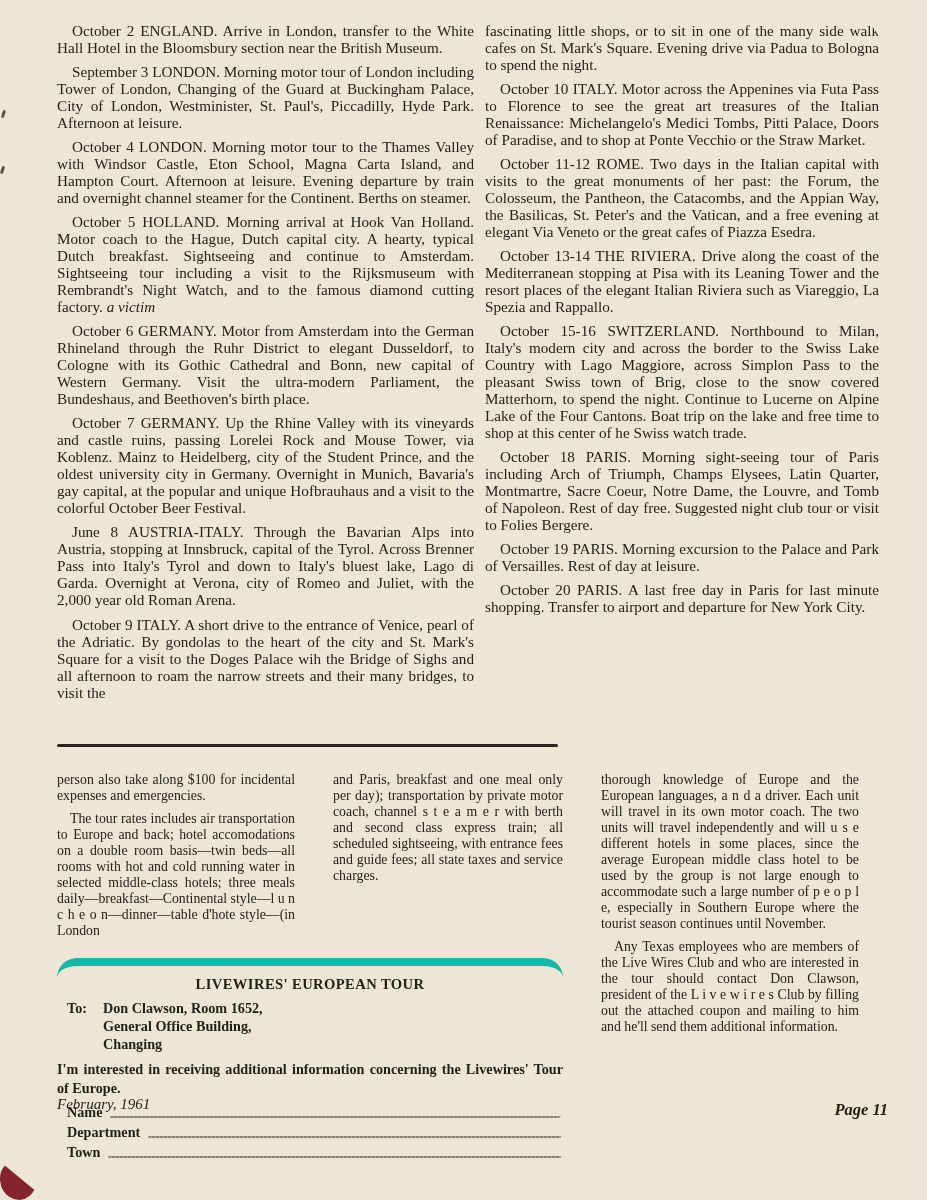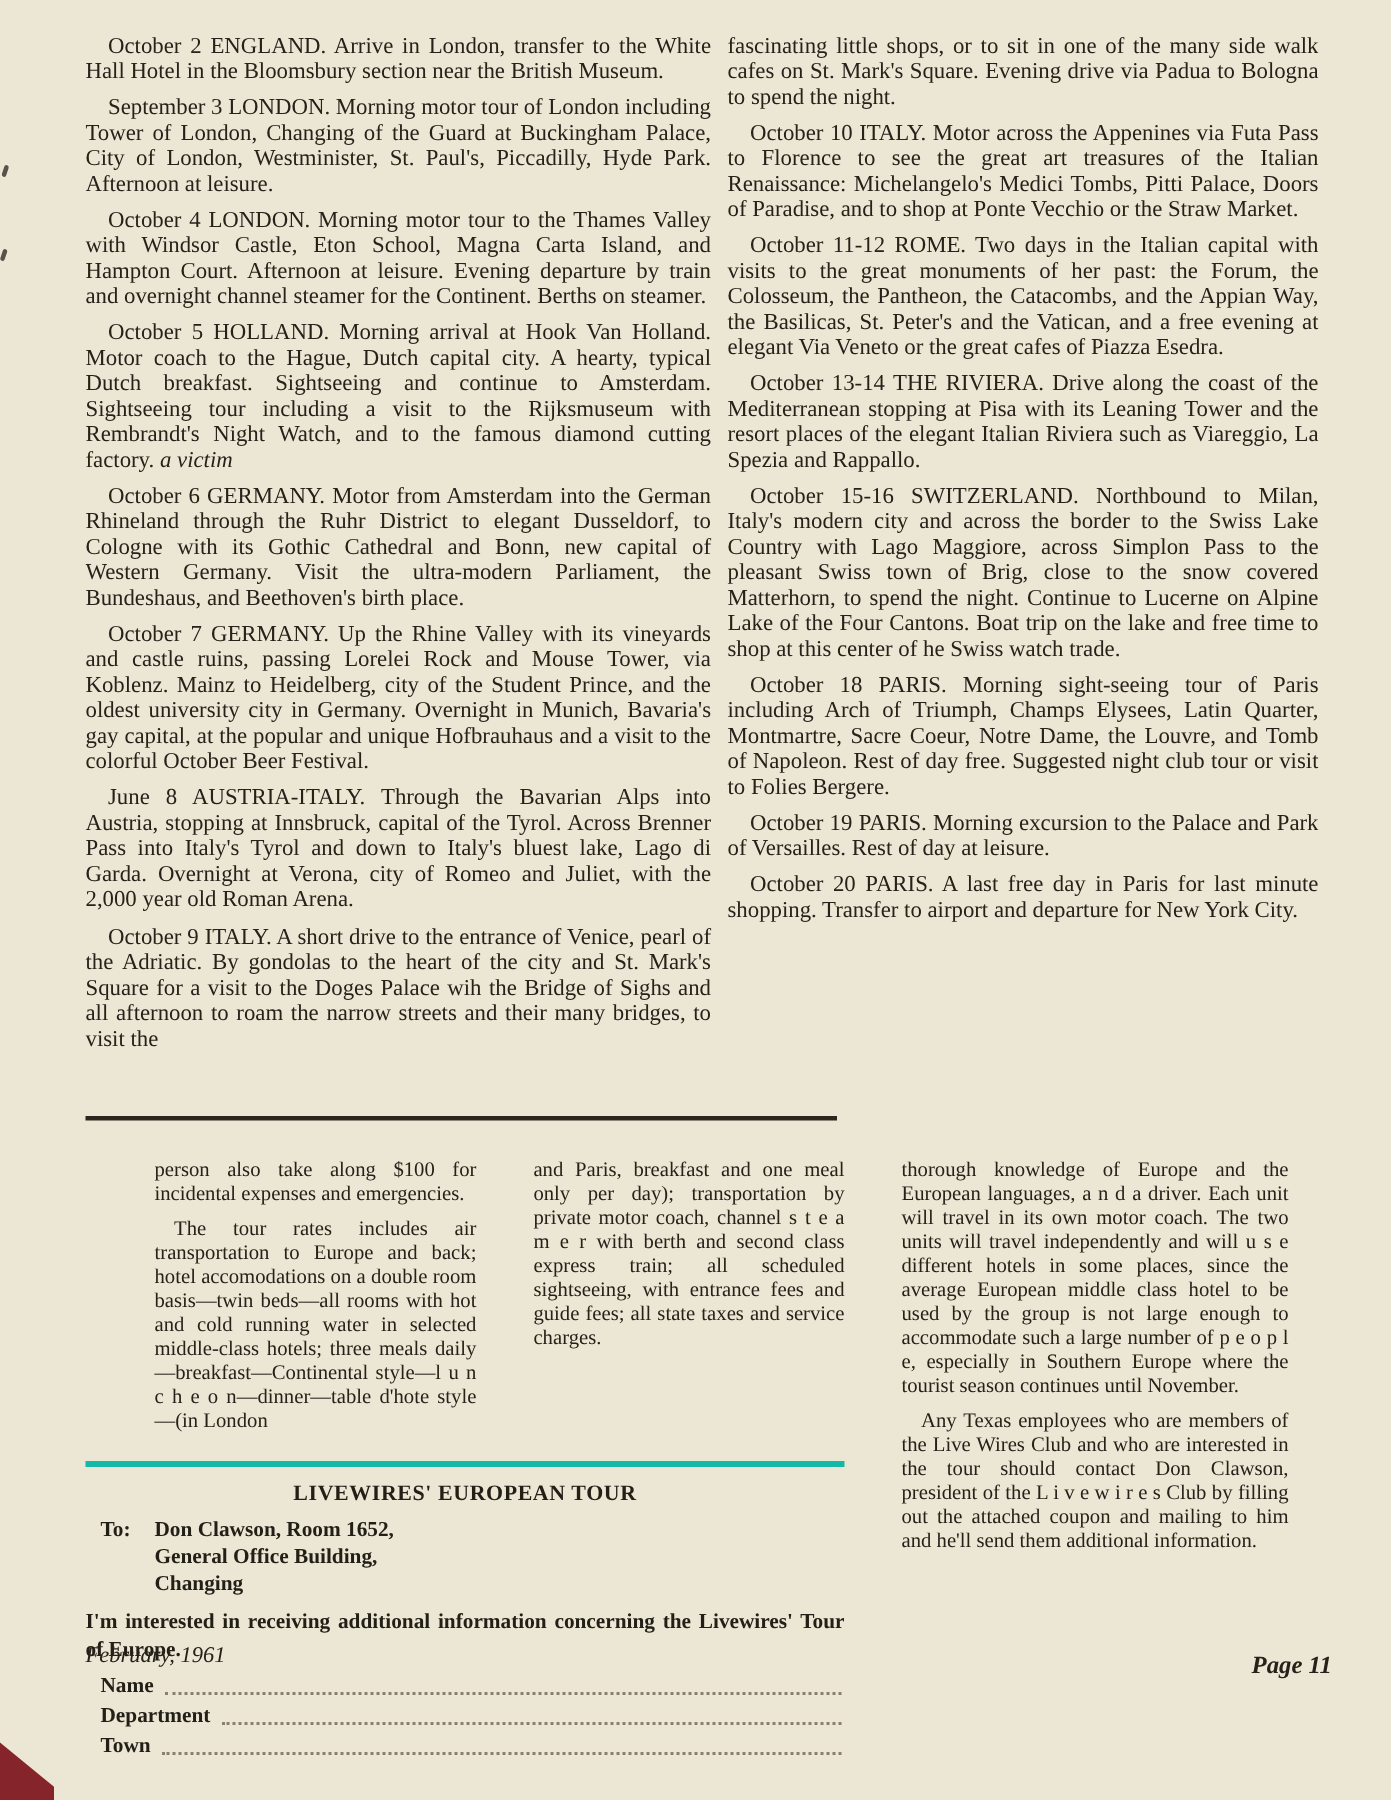--- a/index.html
+++ b/index.html
@@ -1,15 +1,15 @@
 <!DOCTYPE html>
 <html><head>
 <meta charset="utf-8">
 <style>
-  * { box-sizing: border-box; margin: 0; padding: 0; }
+  * { box-sizing: border-box; margin: 0; padding: 0; border-radius: 20px; }
   html, body { width: 927px; }
   body {
     font-family: "Liberation Serif", "DejaVu Serif", serif;
     background: #ece6d4;
   }
   .page {
     position: relative;
     width: 927px;
     height: 1200px;
     background: #ece6d4;
@@ -49,37 +49,37 @@
   
   .bottom-section {
     position: absolute;
     left: 57px; top: 772px;
     width: 802px;
     display: flex; gap: 38px;
     align-items: flex-start;
   }
   .bottom-left-wrap { width: 506px; display: flex; flex-direction: column; }
   .two-cols { display: flex; gap: 38px; }
-  .det-col-1 { width: 238px; margin-left: 46px; }
+  .det-col-1 { width: 238px; }
   .det-col-2 { width: 230px; }
   .det-col-3 { width: 258px; }
   .bottom-section p {
     font-size: 13.8px;
     line-height: 1.16;
     text-align: justify;
     text-indent: 13px;
     margin-bottom: 7px;
     color: #26221a;
   }
   .bottom-section p.cont { text-indent: 0; }
 
   
   .coupon {
     margin-top: 12px;
-    border-top: 4px solid #14b8a6;
+    border-top: 8px solid #14b8a6;
     padding-top: 10px;
     font-weight: 700;
     color: #221f17;
     font-size: 14.2px;
   }
   .c-title {
     text-align: center;
     font-size: 14.6px;
     letter-spacing: 0.4px;
     margin-bottom: 7px;

